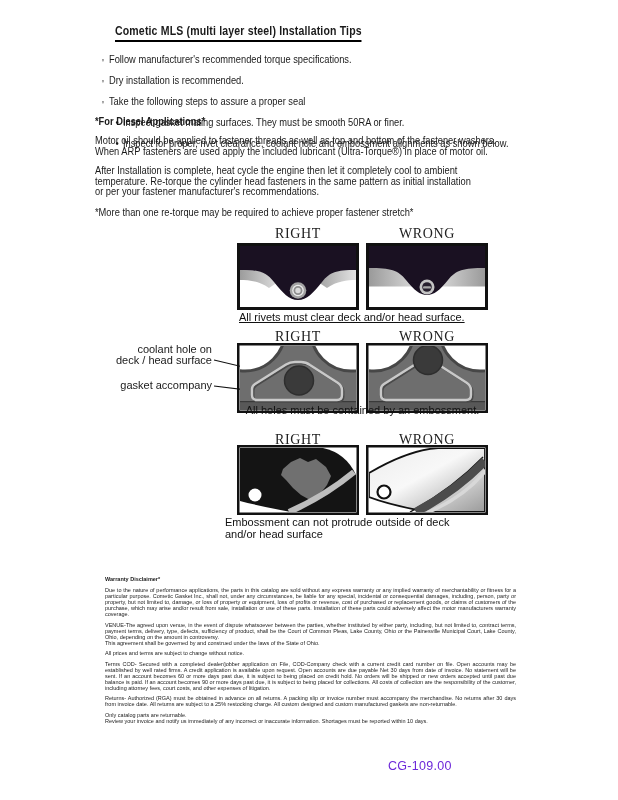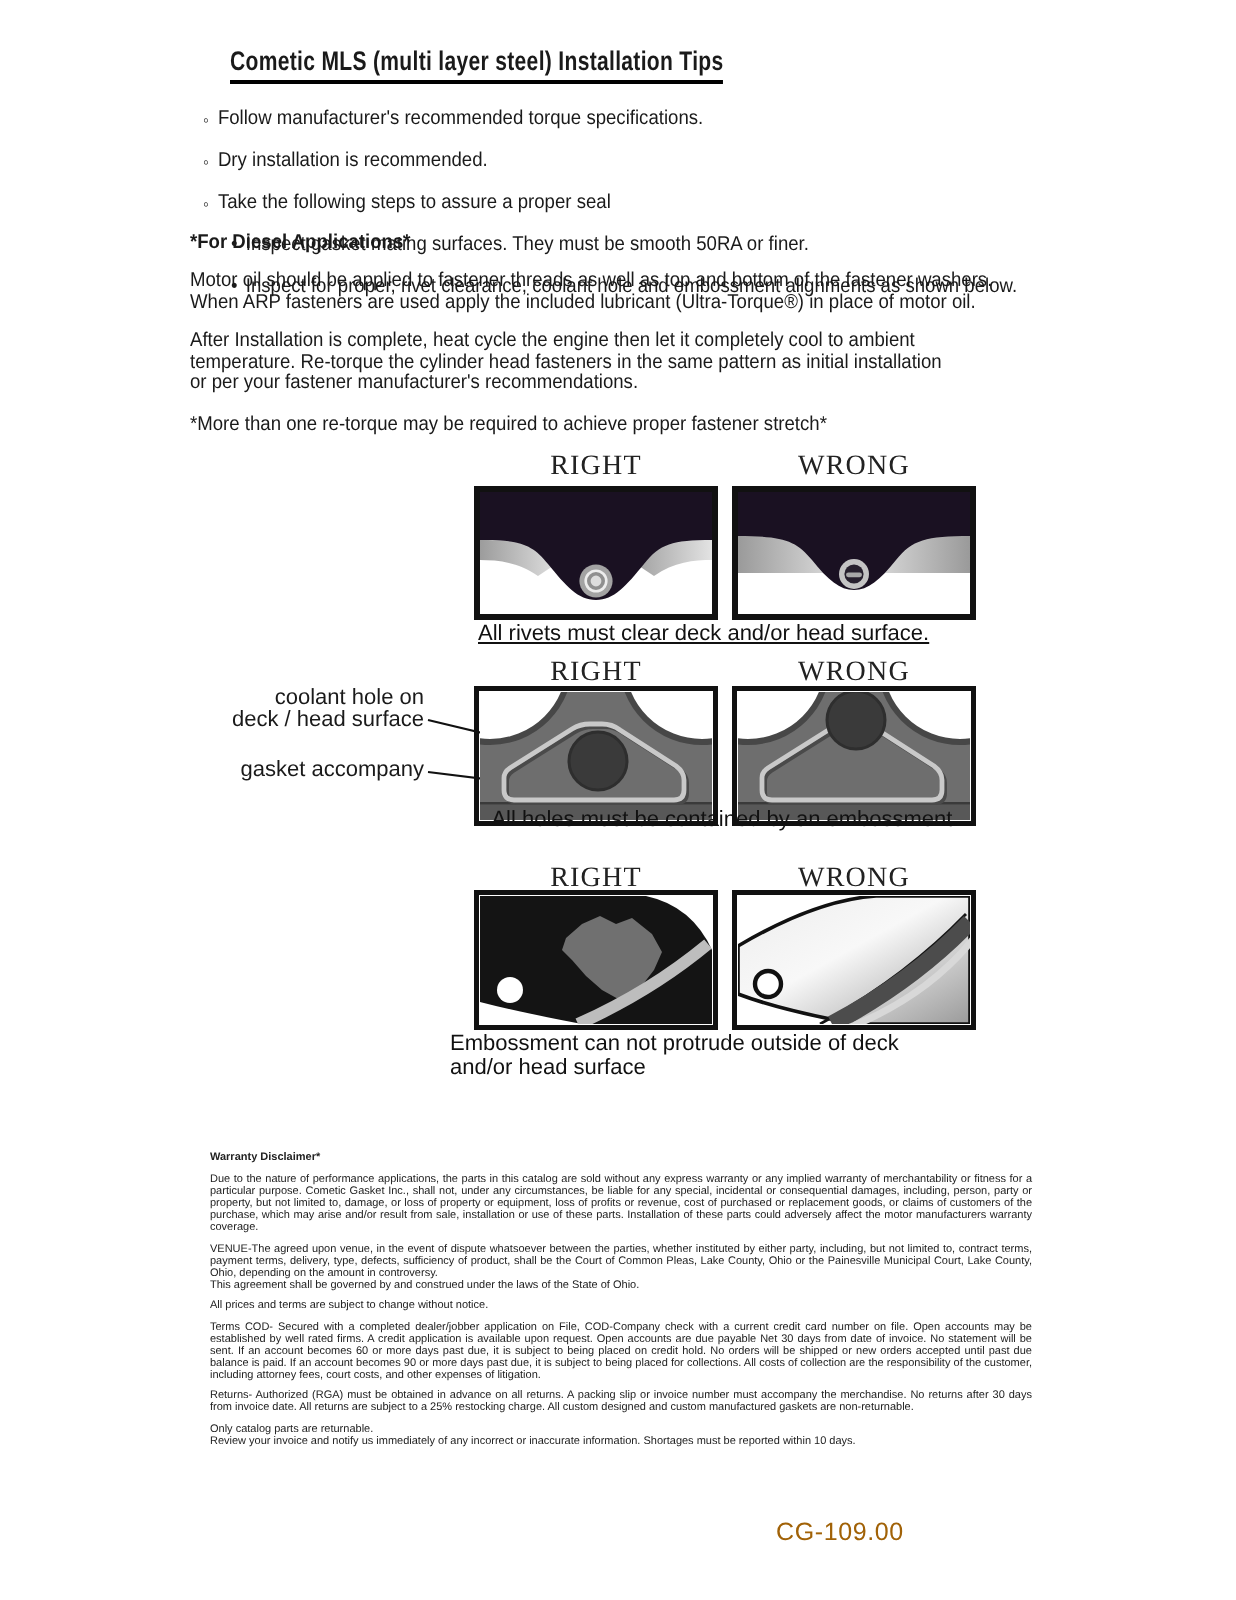--- a/index.html
+++ b/index.html
@@ -25,21 +25,21 @@
   
   .rw-label{width:122px;text-align:center;font-size:14px;letter-spacing:.6px;color:#222;font-family:Liberation Serif, serif;}
   .caption{font-size:11px;color:#111;white-space:pre-line;line-height:11.5px;}
   .side-label{width:114px;text-align:right;font-size:11px;line-height:10.5px;white-space:pre-line;}
   .dsvg{display:block;}
   
   .fineprint{left:105px;top:576px;width:411px;font-size:5.5px;line-height:6px;color:#222;}
   .fp-h{font-weight:bold;margin-bottom:5px;}
   .fp-p{text-align:justify;margin-bottom:4.5px;}
   .fp-p.tight{margin-bottom:0;}
-  .page-num{left:388px;top:759px;font-size:12.5px;letter-spacing:.3px;color:#a16207;}
+  .page-num{left:388px;top:759px;font-size:12.5px;letter-spacing:.3px;color:#6d28d9;}
 </style>
 </head>
 <body>
 
 <div class="abs doc-title">Cometic MLS (multi layer steel) Installation Tips</div>
 
 <div class="abs copy">
   <div class="blk tips">
     <div class="tip-row"><span class="marker">◦</span><span>Follow manufacturer's recommended torque specifications.</span></div>
     <div class="tip-row"><span class="marker">◦</span><span>Dry installation is recommended.</span></div>

